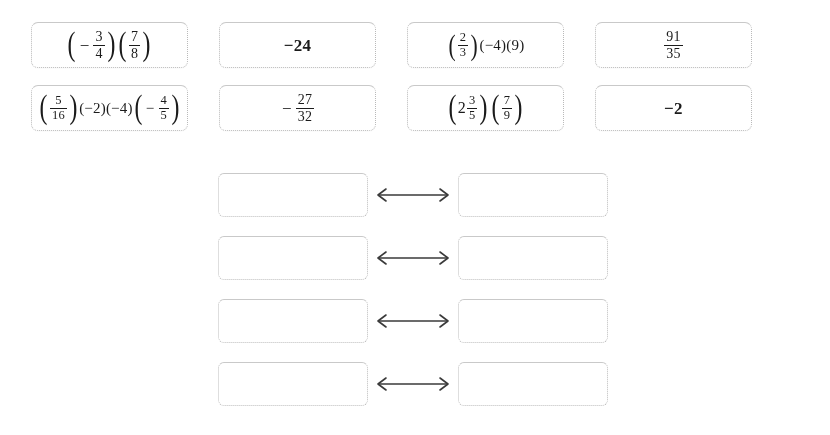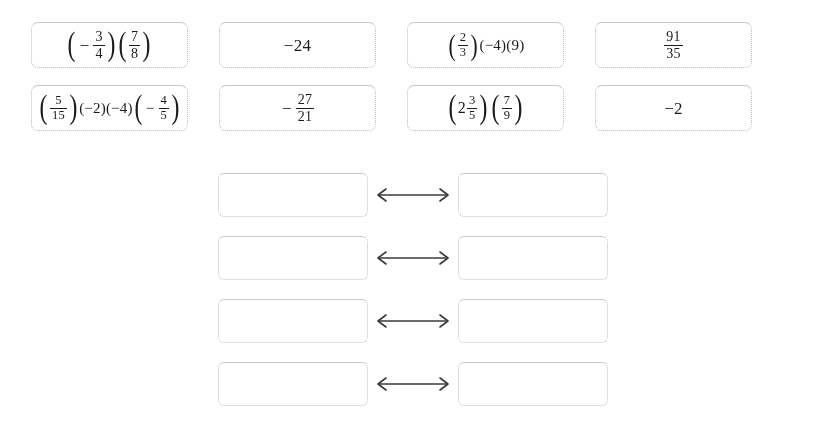--- a/index.html
+++ b/index.html
@@ -95,20 +95,21 @@
     margin: 0 3px 0 2px;
     display: inline-block;
   }
   .mixed-int {
     font-size: 16px;
     margin-right: 0px;
   }
   .plain-num {
     font-size: 17px;
     letter-spacing: 0.3px;
+    font-weight: bold;
   }
 
   
   #match-area {
     position: absolute;
     left: 0;
     top: 0;
     width: 830px;
   }
   .match-row {
@@ -193,41 +194,41 @@
     </div>
   </div>
 
   <div class="tile-row row-1">
 
     <div class="tile">
       <span class="expr small">
         <span class="paren tall">(</span>
         <span class="frac">
           <span class="num">5</span>
-          <span class="den">15</span>
+          <span class="den">16</span>
         </span>
         <span class="paren tall">)</span>
         <span>(−2)</span>
         <span>(−4)</span>
         <span class="paren tall">(</span>
         <span class="minus">−</span>
         <span class="frac">
           <span class="num">4</span>
           <span class="den">5</span>
         </span>
         <span class="paren tall">)</span>
       </span>
     </div>
 
     <div class="tile">
       <span class="expr">
         <span class="minus">−</span>
         <span class="frac big">
           <span class="num">27</span>
-          <span class="den">21</span>
+          <span class="den">32</span>
         </span>
       </span>
     </div>
 
     <div class="tile">
       <span class="expr">
         <span class="paren tall">(</span>
         <span class="mixed-int">2</span>
         <span class="frac">
           <span class="num">3</span>

